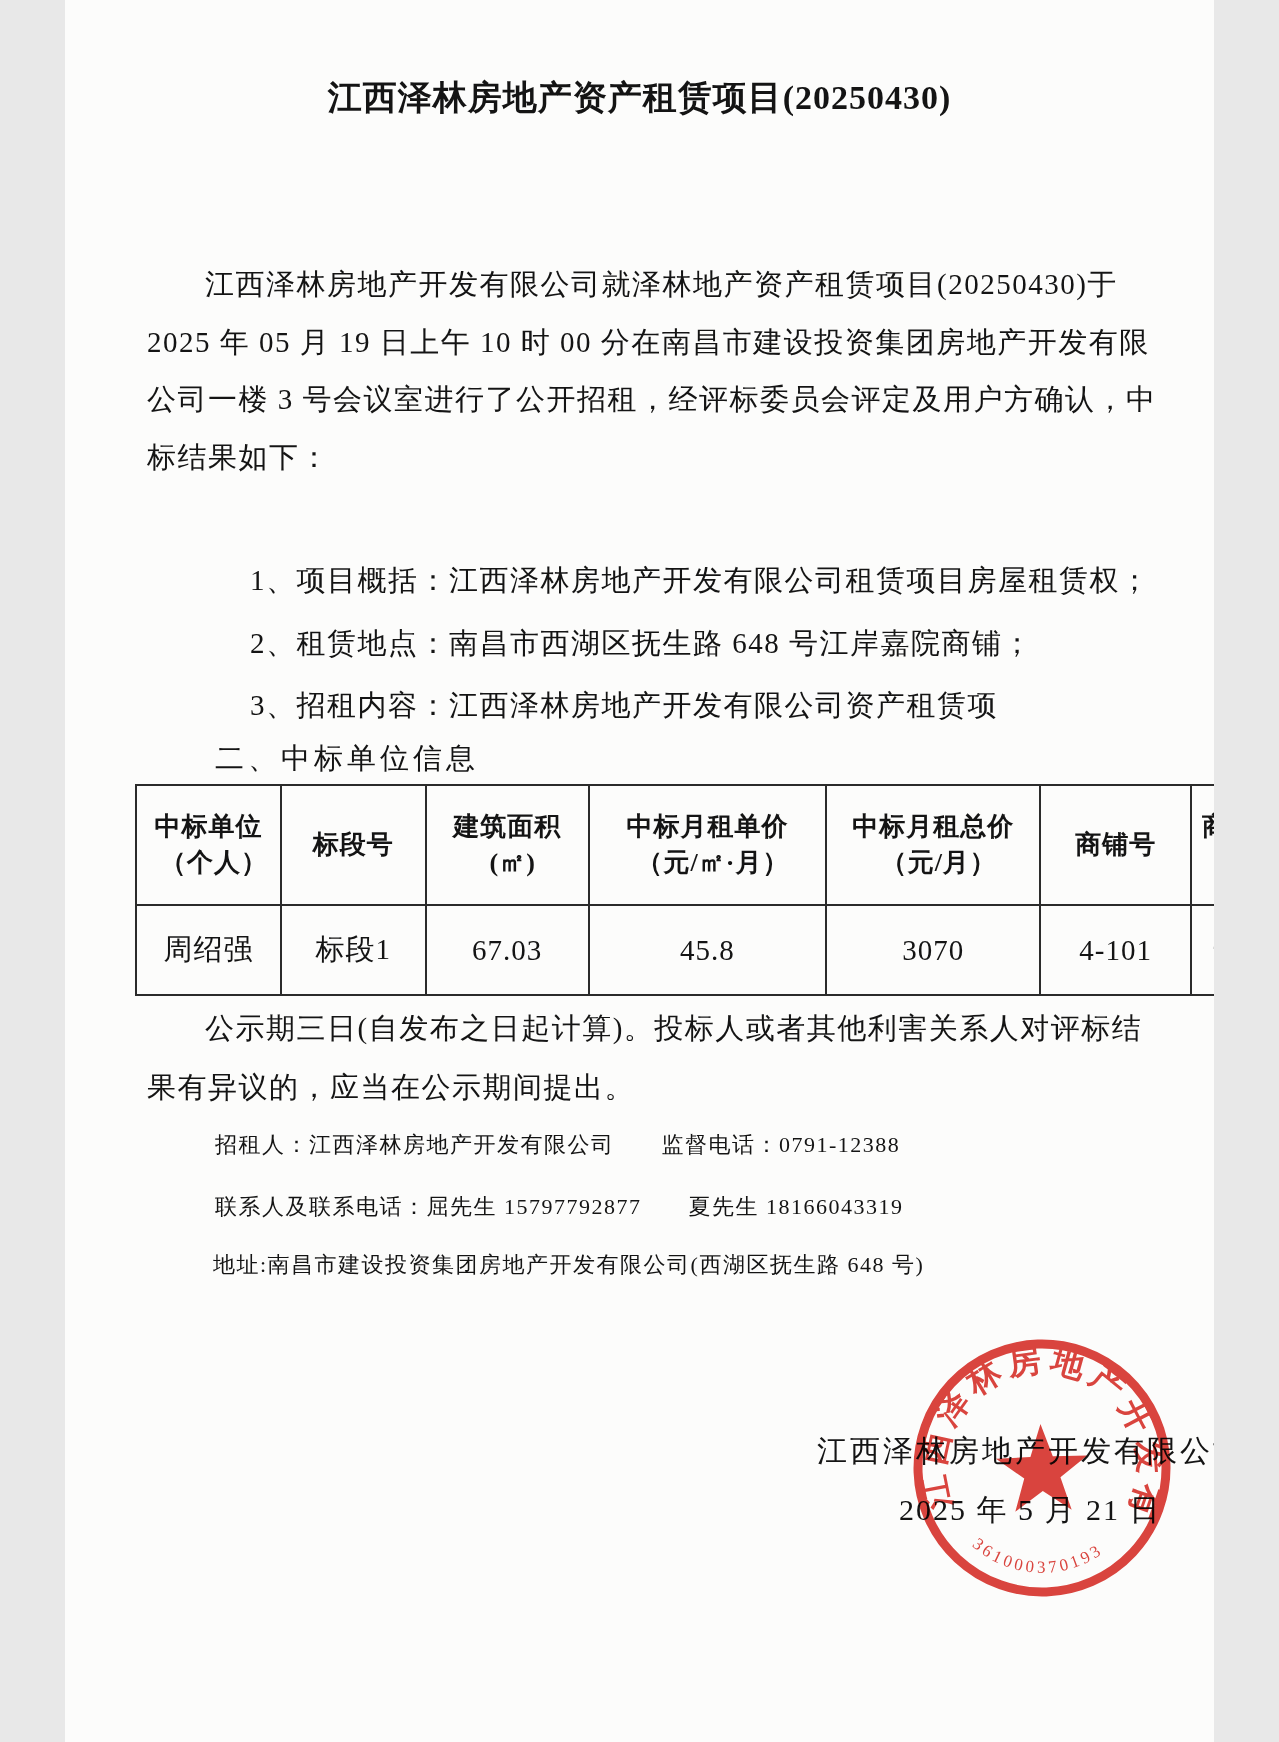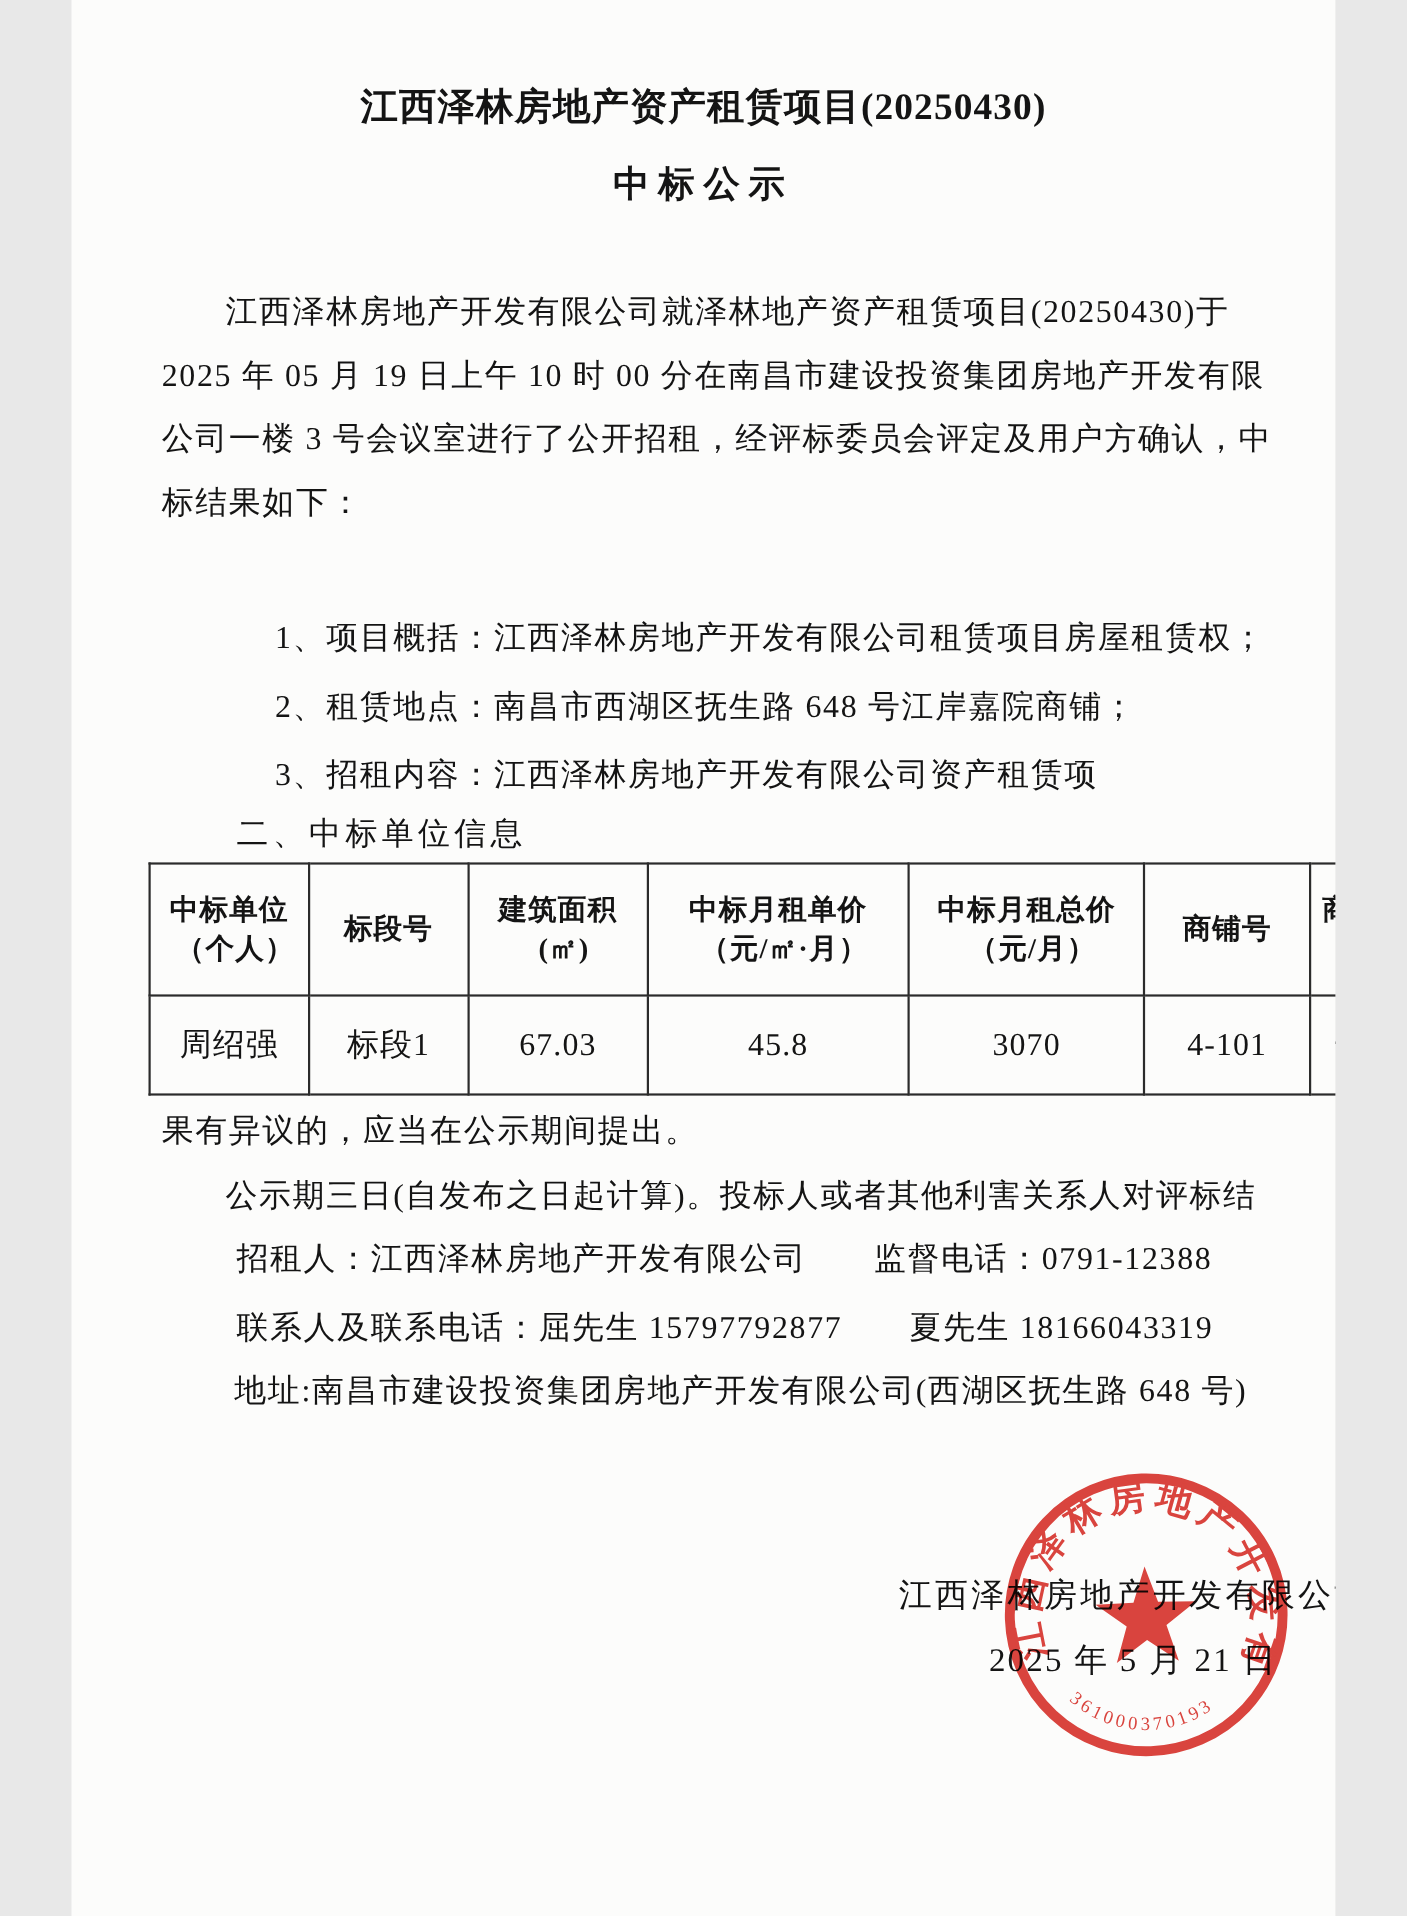--- a/index.html
+++ b/index.html
@@ -53,21 +53,21 @@
   table.bid .hrow .l2{font-weight:bold;margin-left:11px;}
   table.bid .drow td{height:88px;font-size:29px;letter-spacing:1px;}
   .hcell span{display:block;line-height:36px;}
   .notice{
     position:absolute;left:82px;top:999px;width:1115px;
   }
   .notice .ln{line-height:59px;white-space:nowrap;}
   .notice .ln.indent{text-indent:2em;}
   .contact-line{
     position:absolute;left:150px;
-    font-size:29px;letter-spacing:1.5px;line-height:40px;white-space:nowrap;
+    font-size:22px;letter-spacing:1.5px;line-height:40px;white-space:nowrap;
   }
   .lessor{top:1125px;}
   .persons{top:1187px;}
   .address{top:1245px;left:148px;}
   .sign-company{
     position:absolute;left:752px;top:1433px;
     font-size:30px;letter-spacing:3px;line-height:36px;white-space:nowrap;
   }
   .sign-date{
     position:absolute;left:834px;top:1492px;
@@ -78,21 +78,20 @@
     mix-blend-mode:multiply;opacity:.92;
     transform:rotate(-2deg);
   }
 </style>
 </head>
 <body>
 
 <div class="page">
 
   <div class="doc-title">江西泽林房地产资产租赁项目(20250430)</div>
-  <div class="doc-subtitle">中标公示</div>
 
   <div class="intro body-text">
     <div class="ln indent">江西泽林房地产开发有限公司就泽林地产资产租赁项目(20250430)于</div>
     <div class="ln">2025 年 05 月 19 日上午 10 时 00 分在南昌市建设投资集团房地产开发有限</div>
     <div class="ln">公司一楼 3 号会议室进行了公开招租，经评标委员会评定及用户方确认，中</div>
     <div class="ln">标结果如下：</div>
   </div>
 
 
   <div class="items body-text">
@@ -150,22 +149,22 @@
       <td>67.03</td>
       <td>45.8</td>
       <td>3070</td>
       <td>4-101</td>
       <td>一层</td>
     </tr>
   </tbody>
     </table>
 
   <div class="notice body-text">
+    <div class="ln indent">公示期三日(自发布之日起计算)。投标人或者其他利害关系人对评标结</div>
     <div class="ln">果有异议的，应当在公示期间提出。</div>
-    <div class="ln indent">公示期三日(自发布之日起计算)。投标人或者其他利害关系人对评标结</div>
   </div>
 
   <div class="contact-line lessor">招租人：江西泽林房地产开发有限公司　　监督电话：0791-12388</div>
   <div class="contact-line persons">联系人及联系电话：屈先生 15797792877　　夏先生 18166043319</div>
   <div class="contact-line address">地址:南昌市建设投资集团房地产开发有限公司(西湖区抚生路 648 号)</div>
 
   <div class="sign-company">江西泽林房地产开发有限公司</div>
   <div class="sign-date">2025 年 5 月 21 日</div>
 
   <svg class="seal" viewBox="0 0 272 272">

